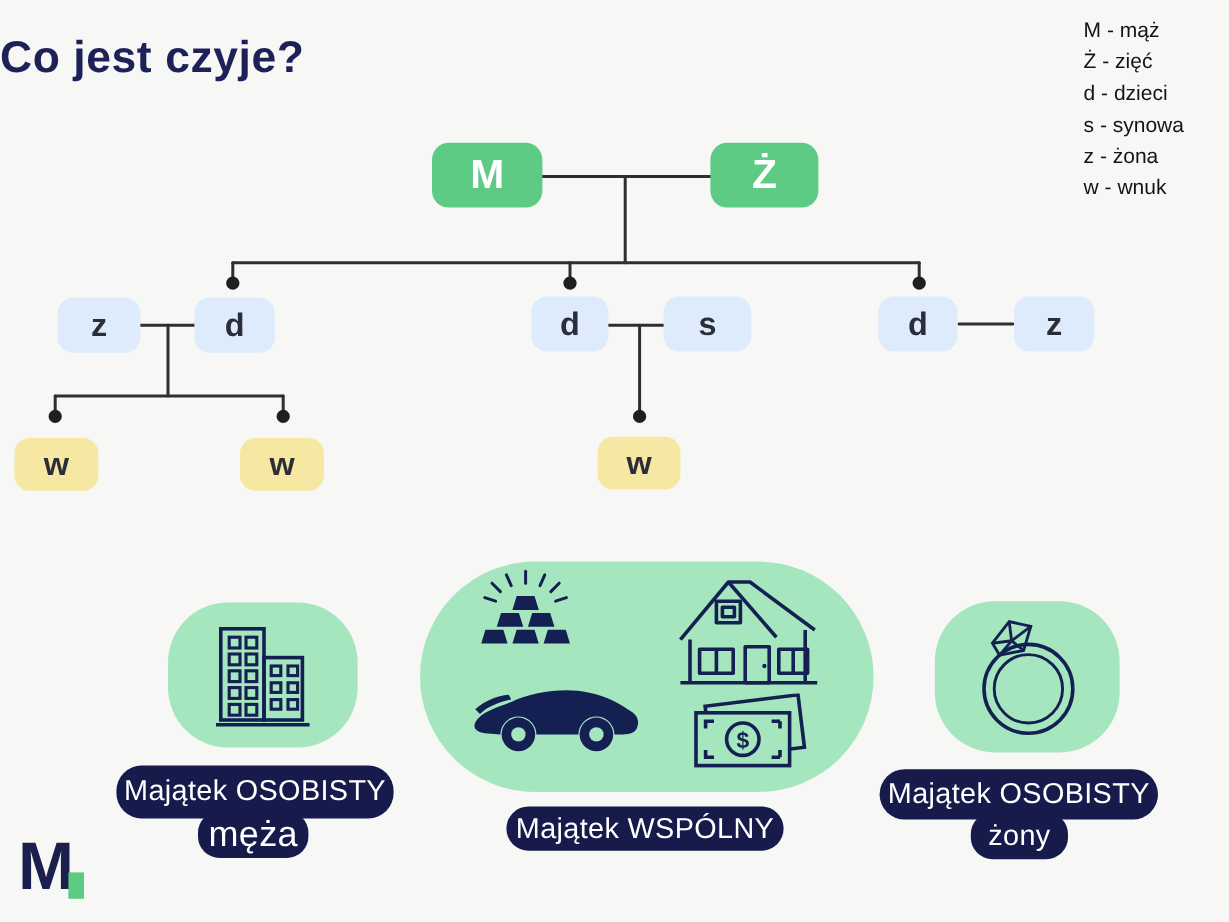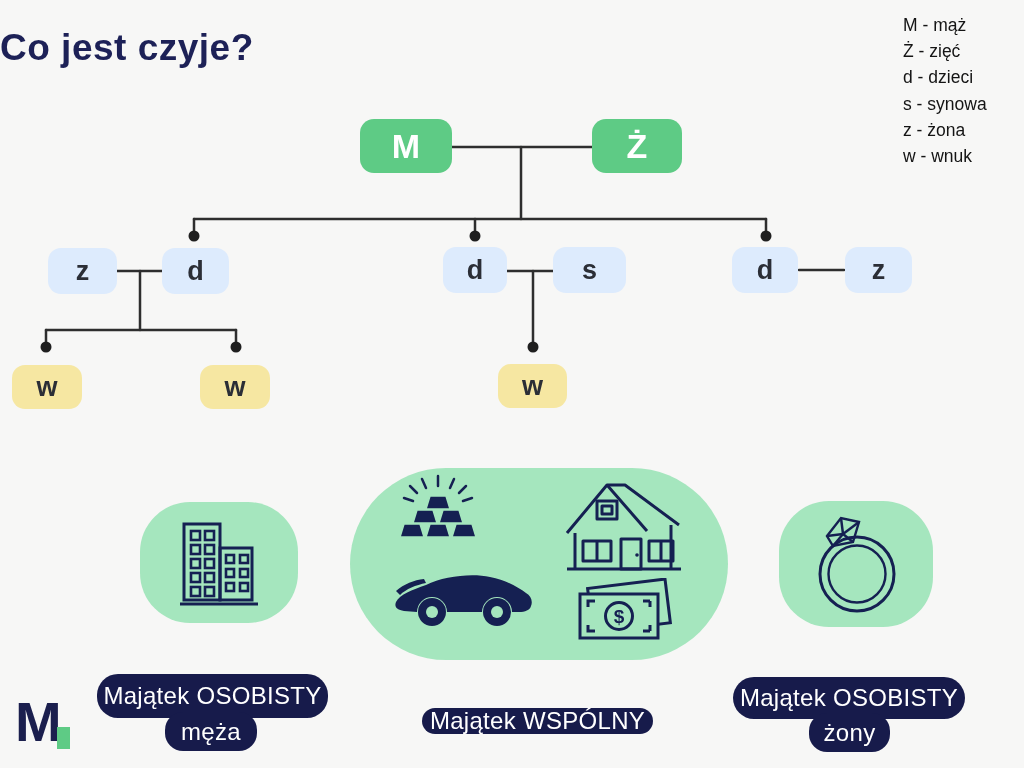--- a/index.html
+++ b/index.html
@@ -20,21 +20,21 @@
   .node{
     display:flex;align-items:center;justify-content:center;
     font-weight:700;border-radius:13px;
   }
   .node.green{background:#5ecb85;color:#ffffff;font-size:34px;border-radius:14px;}
   .node.blue{background:#ddebfd;color:#2b2e36;font-size:27px;}
   .node.yellow{background:#f6e7a2;color:#2b2e36;font-size:27px;}
   .panel{background:#a5e6be;}
   .pill{
     background:#171b4b;color:#ffffff;display:flex;align-items:center;justify-content:center;
-    font-size:24px;font-weight:500;border-radius:21px;white-space:nowrap;letter-spacing:.3px;margin-top:36px;
+    font-size:24px;font-weight:500;border-radius:21px;white-space:nowrap;letter-spacing:.3px;
   }
   .lines{left:0;top:0;pointer-events:none;}
   .logo-m{font-weight:800;font-size:56px;color:#1b1f4e;line-height:1;}
   .logo-block{background:#5ecb85;}
   svg{display:block;}
 </style>
 </head>
 <body>
 
 <div class="abs title">Co jest czyje?</div>
@@ -192,23 +192,23 @@
     <polygon points="22,28 36,10 54,14 48,34 28,38"></polygon>
     <line x1="36" y1="10" x2="38" y2="26"></line>
     <line x1="54" y1="14" x2="38" y2="26"></line>
     <line x1="22" y1="28" x2="38" y2="26"></line>
     <line x1="48" y1="34" x2="38" y2="26"></line>
     <line x1="28" y1="38" x2="38" y2="26"></line>
   </g>
 </svg>
 
 <div class="abs pill" style="left:97px;top:638px;width:231px;height:44px;">Majątek OSOBISTY</div>
-<div class="abs pill" style="left:165px;top:676px;width:92px;height:39px;border-radius:18px;font-size:24px;">męża</div>
-
-<div class="abs pill" style="left:422px;top:672px;width:231px;height:26px;">Majątek WSPÓLNY</div>
+<div class="abs pill" style="left:165px;top:676px;width:92px;height:39px;border-radius:18px;font-size:30px;">męża</div>
+
+<div class="abs pill" style="left:422px;top:672px;width:231px;height:37px;">Majątek WSPÓLNY</div>
 
 <div class="abs pill" style="left:733px;top:641px;width:232px;height:42px;">Majątek OSOBISTY</div>
 <div class="abs pill" style="left:809px;top:677px;width:81px;height:39px;border-radius:18px;">żony</div>
 
 <div class="abs" style="left:15px;top:694px;">
   <span class="logo-m">M</span>
 </div>
 <div class="abs logo-block" style="left:57px;top:727px;width:13px;height:22px;"></div>
 
 </body></html>

